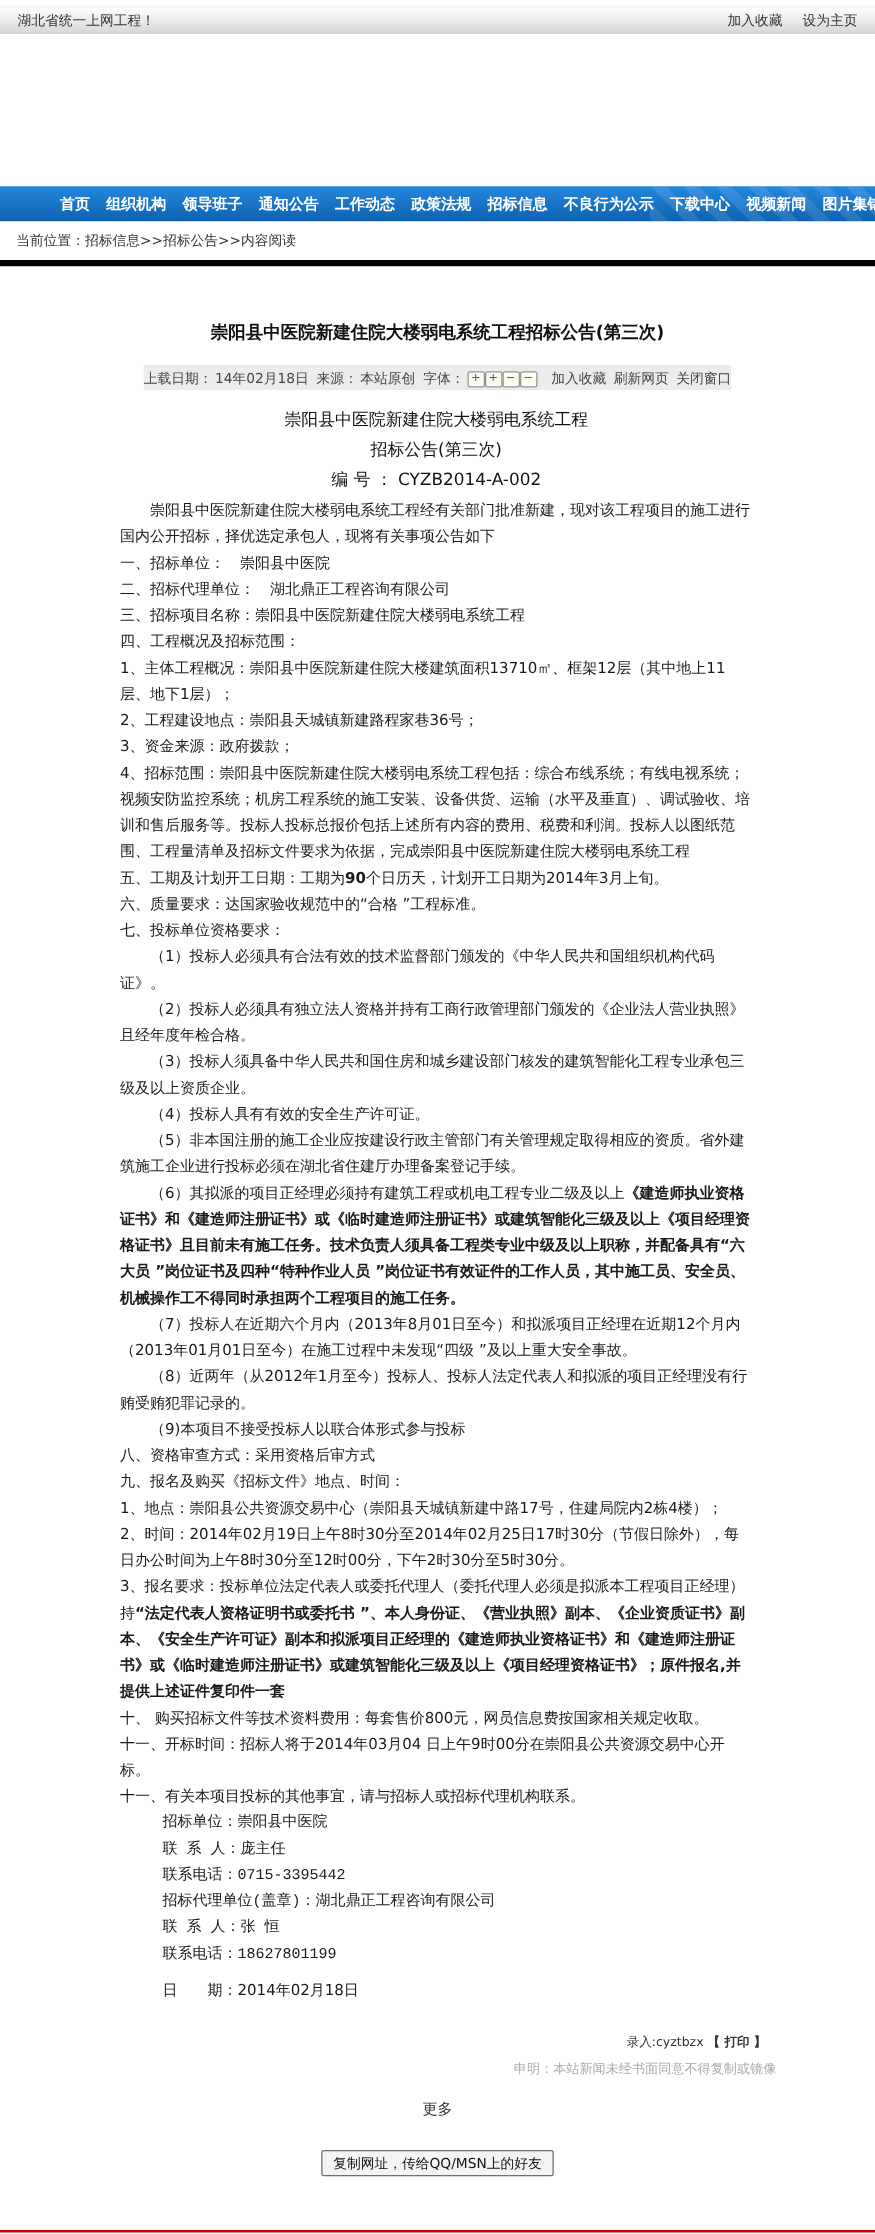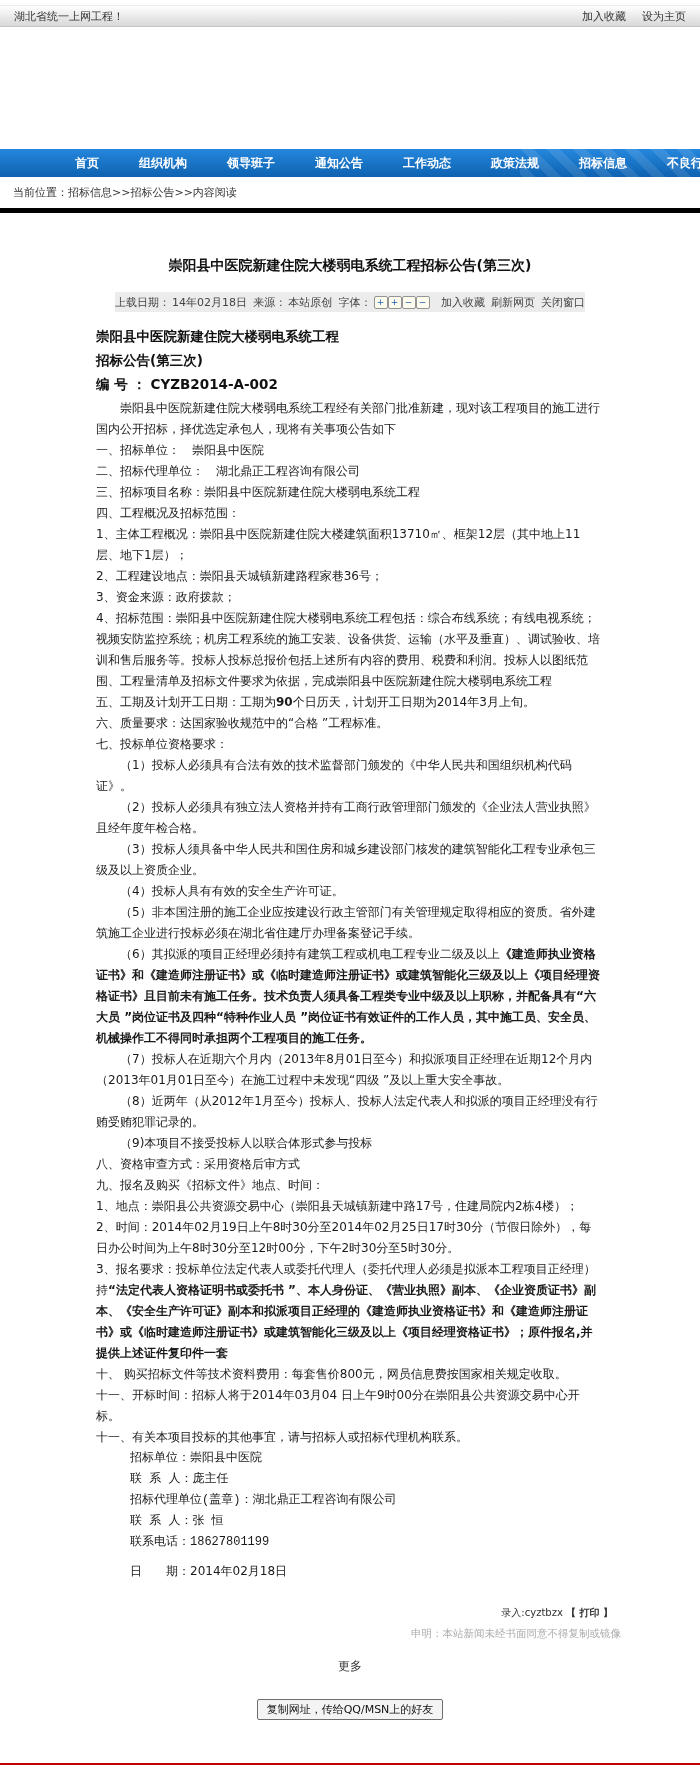--- a/index.html
+++ b/index.html
@@ -21,39 +21,39 @@
     height:28px; background:linear-gradient(180deg,#2587dd,#0e62b0);
     display:flex; align-items:center; padding-left:48px; gap:13px;
     position:relative; overflow:hidden;
   }
   .navbar::after {
     content:""; position:absolute; right:0; top:0; width:180px; height:100%;
     background:
       linear-gradient(45deg, rgba(255,255,255,.10) 25%, transparent 25%, transparent 50%, rgba(255,255,255,.10) 50%, rgba(255,255,255,.10) 75%, transparent 75%);
     background-size:26px 26px;
   }
-  .nav-item { color:#fff; font-size:12px; font-weight:bold; cursor:pointer; white-space:nowrap; z-index:1;margin-left:27px; }
+  .nav-item { color:#fff; font-size:12px; font-weight:bold; cursor:pointer; white-space:nowrap; z-index:1; }
   .breadcrumb {
     font-size:11px; color:#333; padding:8px 0 8px 13px;
     border-bottom:5px solid #000000;
   }
   .page-title { margin-top:44px; text-align:center; font-size:14px; font-weight:bold; color:#111; }
   .infobar {
     width:470px; margin:17px auto 0; background:#ececec; height:20px;
     display:flex; align-items:center; justify-content:center; gap:2px;
     font-size:11px; color:#444; white-space:nowrap;
   }
   .infobar .lnk { cursor:pointer; }
   .icon-btn {
     display:inline-flex; width:14px; height:13px; border:1px solid #949494;
     background:#fdfbee; color:#1d5fb0; font-size:9px; line-height:1;
     align-items:center; justify-content:center; border-radius:2px; cursor:pointer;
   }
   .article { width:506px; margin:14px 0 0 96px; }
-  .article-heading { font-size:13.5px; font-weight:bold; line-height:20px; color:#111; margin-bottom:4px; }
+  .article-heading { text-align:center; font-size:13.5px; font-weight:normal; line-height:20px; color:#111; margin-bottom:4px; }
   .para { margin:0; font-size:12px; line-height:21px; color:#1a1a1a; }
   .para.indent { text-indent:24px; }
   .para.contact { margin-left:34px;font-family:Liberation Mono, monospace; }
   .para.date { margin-left:34px; margin-top:8px; }
   .meta-block { width:610px; margin:24px auto 0; }
   .entry-line { text-align:right; font-size:10px; color:#333; padding-right:42px; }
   .entry-line b { cursor:pointer; }
   .notice-line { text-align:right; font-size:10.5px; color:#aaa; margin-top:7px; padding-right:34px; }
   .more-line { text-align:center; font-size:12px; color:#333; margin-top:17px; cursor:pointer; }
   .share-wrap { text-align:center; margin-top:23px; }
@@ -137,20 +137,21 @@
       <p class="para plain"><span>八、资格审查方式：采用资格后审方式</span></p>
       <p class="para plain"><span>九、报名及购买《招标文件》地点、时间：</span></p>
       <p class="para plain"><span>1、地点：崇阳县公共资源交易中心（崇阳县天城镇新建中路17号，住建局院内2栋4楼）；</span></p>
       <p class="para plain"><span>2、时间：2014年02月19日上午8时30分至2014年02月25日17时30分（节假日除外），每日办公时间为上午8时30分至12时00分，下午2时30分至5时30分。</span></p>
       <p class="para plain"><span>3、报名要求：投标单位法定代表人或委托代理人（委托代理人必须是拟派本工程项目正经理）持</span><b>“法定代表人资格证明书或委托书 ”、本人身份证、《营业执照》副本、《企业资质证书》副本、《安全生产许可证》副本和拟派项目正经理的《建造师执业资格证书》和《建造师注册证书》或《临时建造师注册证书》或建筑智能化三级及以上《项目经理资格证书》；原件报名,并提供上述证件复印件一套</b></p>
       <p class="para plain"><span>十、 购买招标文件等技术资料费用：每套售价800元，网员信息费按国家相关规定收取。</span></p>
       <p class="para plain"><span>十一、开标时间：招标人将于2014年03月04 日上午9时00分在崇阳县公共资源交易中心开标。</span></p>
       <p class="para plain"><span>十一、有关本项目投标的其他事宜，请与招标人或招标代理机构联系。</span></p>
       <p class="para contact"><span>招标单位：崇阳县中医院</span></p>
       <p class="para contact"><span>联 系 人：庞主任</span></p>
+      <p class="para contact"><span>联系电话：0715-3395442</span></p>
       <p class="para contact"><span>招标代理单位(盖章)：湖北鼎正工程咨询有限公司</span></p>
       <p class="para contact"><span>联 系 人：张 恒</span></p>
       <p class="para contact"><span>联系电话：18627801199</span></p>
       <p class="para date"><span>日　　期：2014年02月18日</span></p>
     </div>
 </div>
 
 <div class="meta-block">
   <div class="entry-line">
     <span>录入:cyztbzx</span>

